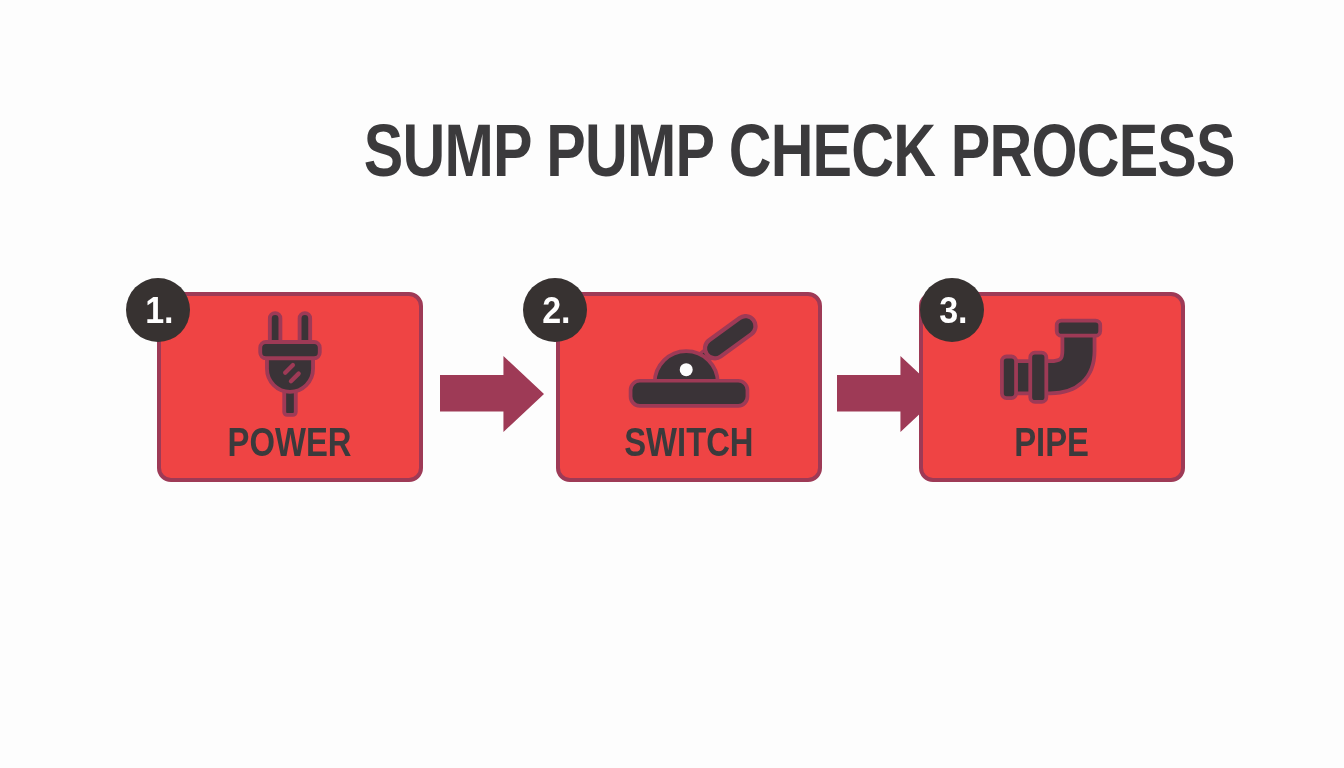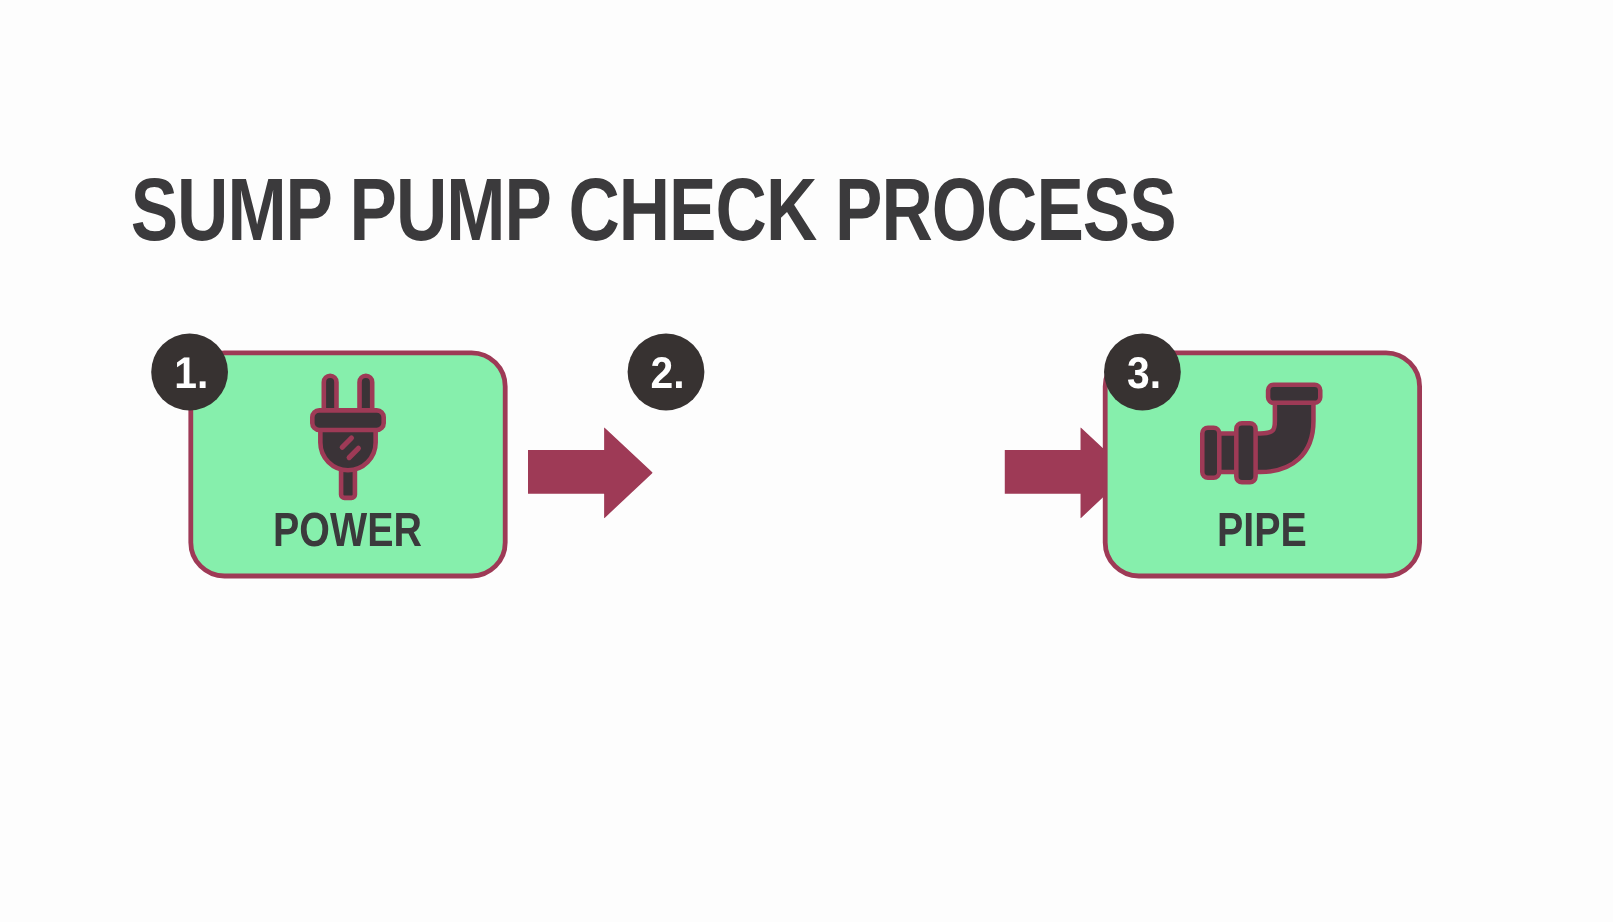--- a/index.html
+++ b/index.html
@@ -10,43 +10,43 @@
   }
   .canvas {
     position: relative;
     width: 1344px;
     height: 768px;
     background: #fdfdfd;
     overflow: hidden;
   }
   .title-wrap {
     position: absolute;
-    top: 132px;
+    top: 108px;
     left: 0;
     width: 1344px;
-    text-align: left;
+    text-align: right;
   }
   .title-text {
     display: inline-block;
     font-size: 74px;
     font-weight: bold;
     color: #3b3a3c;
     letter-spacing: -1px;
     white-space: nowrap;
     transform: scaleX(0.80);
     transform-origin: 50% 50%;
   }
   .card {
     position: absolute;
     top: 292px;
     width: 266px;
     height: 190px;
-    background: #86efac;
+    background: #ef4444;
     border: 4px solid #9e3a56;
-    border-radius: 30px;
+    border-radius: 14px;
     box-sizing: border-box;
   }
   .card-1 { left: 157px; }
   .card-2 { left: 556px; }
   .card-3 { left: 919px; }
   .badge {
     position: absolute;
     width: 64px;
     height: 64px;
     border-radius: 50%;
@@ -135,20 +135,41 @@
     <div class="card-label-wrap">
       <span class="card-label">POWER</span>
     </div>
   </div>
   <div class="badge badge-1">
     <span class="badge-num">1.</span>
   </div>
 
   <div class="block-arrow arrow-1"></div>
 
+  <div class="card card-2">
+    <div class="icon-slot">
+      <svg width="142" height="102" viewBox="0 0 150 110" aria-hidden="true">
+
+        <line x1="80" y1="56" x2="102" y2="38" stroke="#9e3a56" stroke-width="15" stroke-linecap="round"></line>
+        <line x1="80" y1="56" x2="102" y2="38" stroke="#3a3337" stroke-width="8" stroke-linecap="round"></line>
+
+        <line x1="103" y1="37" x2="136" y2="13" stroke="#9e3a56" stroke-width="26" stroke-linecap="round"></line>
+        <line x1="103" y1="37" x2="136" y2="13" stroke="#3a3337" stroke-width="17" stroke-linecap="round"></line>
+
+        <path d="M38,74 a34,34 0 0 1 68,0 z" fill="#3a3337" stroke="#9e3a56" stroke-width="4" stroke-linejoin="round"></path>
+
+        <circle cx="72" cy="60" r="7" fill="#fdfdfd"></circle>
+
+        <rect x="12" y="72" width="126" height="27" rx="10" fill="#3a3337" stroke="#9e3a56" stroke-width="4"></rect>
+      </svg>
+    </div>
+    <div class="card-label-wrap">
+      <span class="card-label">SWITCH</span>
+    </div>
+  </div>
   <div class="badge badge-2">
     <span class="badge-num">2.</span>
   </div>
 
   <div class="block-arrow arrow-2"></div>
 
   <div class="card card-3">
     <div class="icon-slot">
       <svg width="118" height="104" viewBox="0 0 120 110" aria-hidden="true">
 

